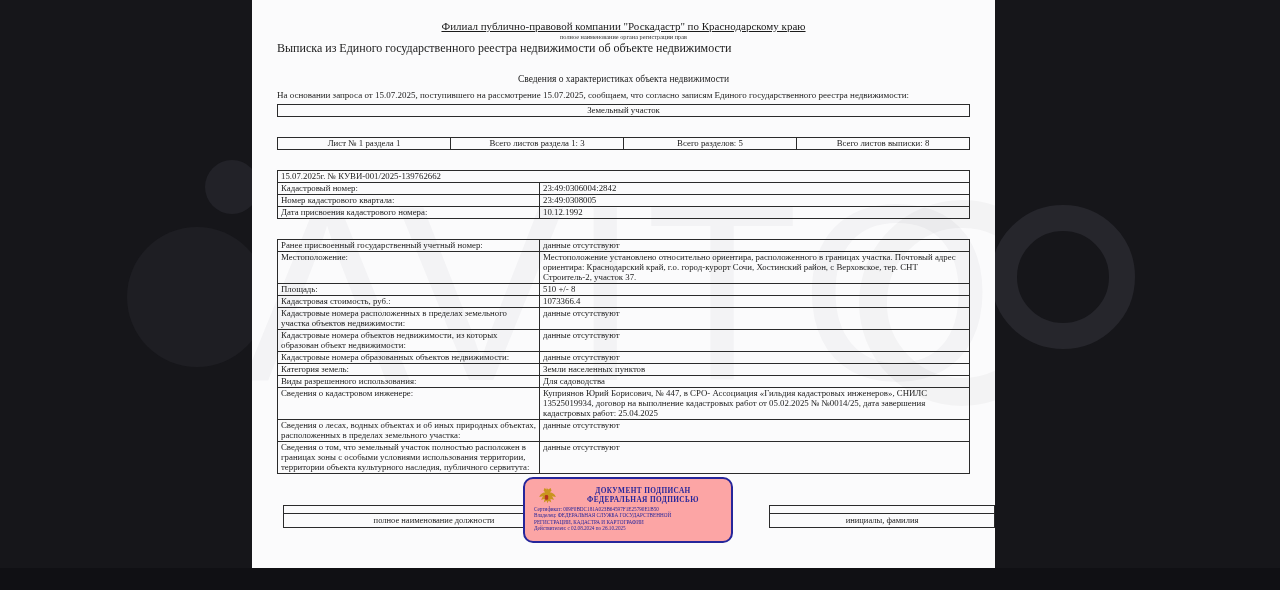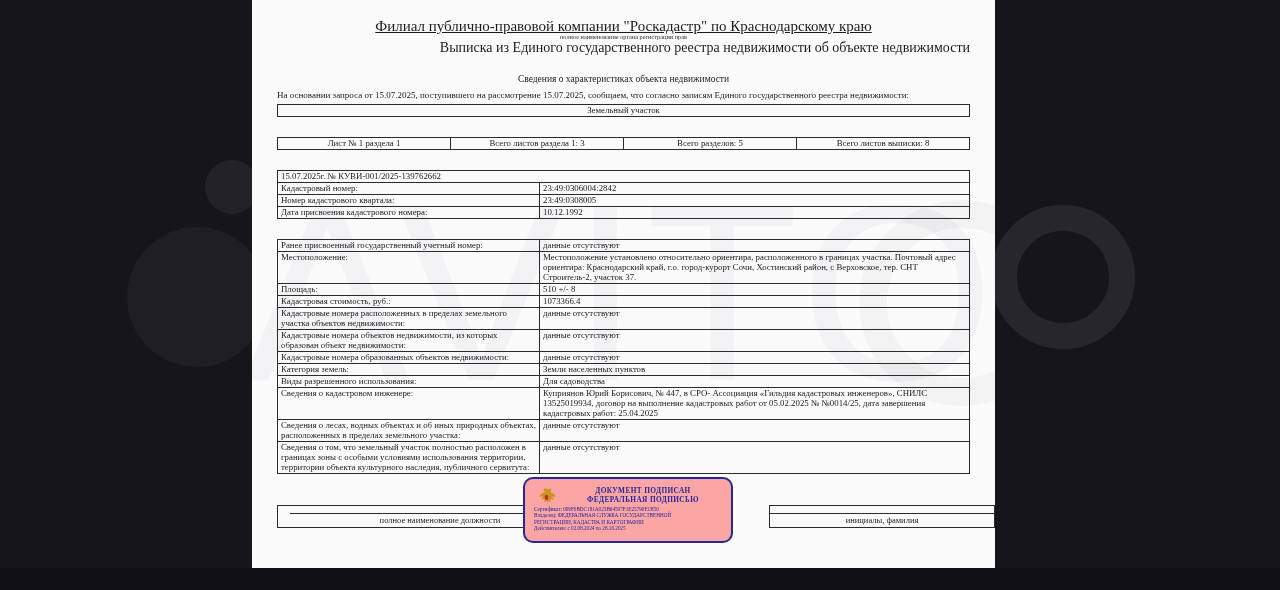--- a/index.html
+++ b/index.html
@@ -20,40 +20,40 @@
         background:#fbfbfc;z-index:1;overflow:hidden;}
   .content{position:relative;margin:0 25px;padding-top:20px;color:#1b1b1b;}
 
   .watermark{position:absolute;left:-20px;top:150px;width:780px;text-align:center;
              font-size:250px;font-weight:normal;letter-spacing:6px;
              color:rgba(70,70,85,0.045);z-index:0;pointer-events:none;
              font-family:"Liberation Sans", sans-serif;}
   .page-ring{position:absolute;right:-70px;top:200px;width:150px;height:150px;
              border:28px solid rgba(0,0,0,0.03);border-radius:50%;z-index:0;}
 
-  .hdr1{font-size:15px;line-height:12px;text-align:center;text-decoration:underline;}
+  .hdr1{font-size:11px;line-height:12px;text-align:center;text-decoration:underline;}
   .hdr-sub{font-size:6.3px;line-height:7px;text-align:center;margin-top:1px;color:#333;}
-  .hdr2{font-size:14px;line-height:12px;text-align:right;margin-top:2px;}
+  .hdr2{font-size:12px;line-height:12px;text-align:left;margin-top:2px;}
   .hdr3{font-size:9.5px;line-height:11px;text-align:center;margin-top:20px;}
   .intro{font-size:9px;line-height:11px;margin-top:5px;}
   .razdel{font-size:8.5px;line-height:10px;text-align:right;margin-top:2px;}
 
   table{width:100%;border-collapse:collapse;table-layout:fixed;position:relative;z-index:1;}
   .mt3{margin-top:3px;} .mt4{margin-top:20px;}
   td{border:1px solid #2b2b2b;font-size:8.8px;line-height:10px;
      padding:0px 3px 1px;vertical-align:top;color:#1b1b1b;word-wrap:break-word;}
   td.c{text-align:center;}
   col.w-lbl{width:262px;}
 
   
   .sigwrap{position:absolute;left:25px;top:477px;width:693px;height:86px;z-index:1;}
   .sigtable{position:absolute;top:28px;border:1px solid #2b2b2b;}
   .sigtable .sline1{height:7px;border-bottom:1px solid #2b2b2b;}
   .sigtable .sline2{height:13px;text-align:center;font-size:8.5px;line-height:13px;color:#1b1b1b;}
-  .sig-left{left:0;width:300px;padding-left:12px;}
+  .sig-left{left:6px;width:300px;}
   .sig-right{left:492px;width:224px;}
 
   .stamp{position:absolute;left:246px;top:0;width:206px;height:62px;
          background:#fca5a5;border:2px solid #26269b;border-radius:10px;z-index:3;
          color:#26269b;overflow:hidden;}
   .stamp-titles{margin:7px 4px 2px 34px;text-align:center;}
   .stamp-t{font-size:7.3px;line-height:9px;font-weight:bold;letter-spacing:0.4px;}
   .stamp-small{font-size:5.2px;line-height:6.4px;margin-left:9px;margin-right:4px;}
   .eagle{position:absolute;left:9px;top:6px;width:25px;height:25px;}
 </style>

